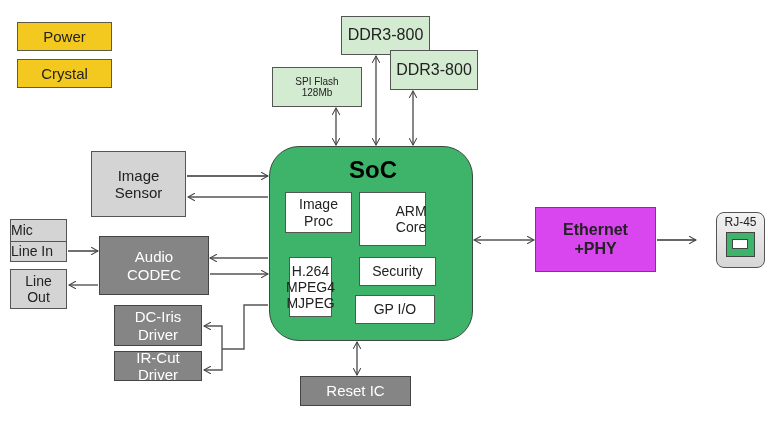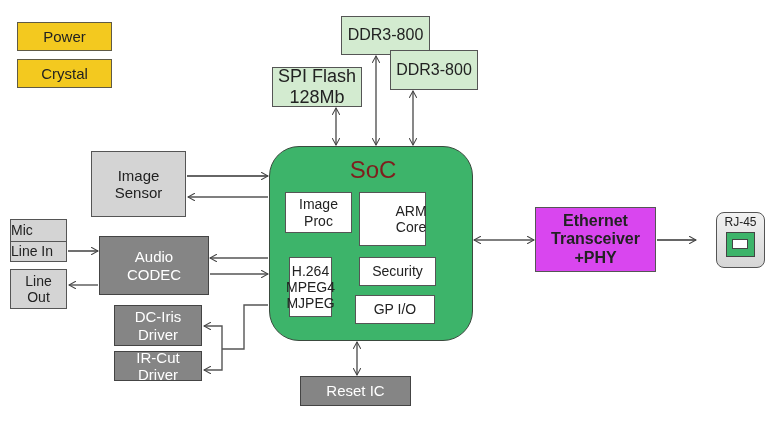--- a/index.html
+++ b/index.html
@@ -1,28 +1,28 @@
 <!DOCTYPE html>
 <html><head>
 <meta charset="utf-8">
 <style>
   html, body { margin: 0; padding: 0; background: #ffffff; }
   body { width: 768px; height: 432px; position: relative; overflow: hidden;
          font-family: "Liberation Sans", sans-serif; }
   .box { position: absolute; box-sizing: border-box; display: flex; flex-direction: column;
          align-items: center; justify-content: center; text-align: center; line-height: 1.15; }
   .yellow { background: #f3c91f; border: 1.5px solid #5f5a45; color: #222; font-size: 15px; }
-  .green { background: #d3ebd0; border: 1.5px solid #555; color: #222; font-size: 18px; }
+  .green { background: #d3ebd0; border: 1.5px solid #555; color: #222; font-size: 10px; }
   .lgray { background: #d4d4d4; border: 1.5px solid #555; color: #222; font-size: 15px; }
   .dgray { background: #858585; border: 1.5px solid #444; color: #ffffff; font-size: 15px; }
   .blue { background: #d946ef; border: 1.5px solid #555; color: #222; font-size: 16px; font-weight: bold; }
   .soc { position: absolute; left: 269px; top: 146px; width: 204px; height: 195px;
          background: #3db46a; border: 1.5px solid #3a4a3e; border-radius: 30px; box-sizing: border-box; }
   .soc-title { position: absolute; left: 4px; right: 0; top: 9px; text-align: center;
-               font-size: 24px; font-weight: normal; color: #7f1d1d; }
+               font-size: 24px; font-weight: bold; color: #000000; }
   .inner { background: #fff; border: 1.5px solid #555; color: #222; font-size: 14px; }
   .mic-split { position: absolute; left: 0; right: 0; top: 50%; border-top: 1.5px solid #555; }
   .half { height: 50%; display: flex; align-items: center; width: 100%; }
   .rj { position: absolute; left: 708px; top: 212px; width: 49px; height: 56px; box-sizing: border-box;
         background: linear-gradient(#f2f2f2, #d6d6d6); border: 1.5px solid #555; border-radius: 8px; margin-left: 8px; }
   .rj-label { position: absolute; top: 2px; left: 0; right: 0; text-align: center; font-size: 12px; color: #222; }
   .rj-jack { position: absolute; left: 9px; top: 19px; width: 29px; height: 25px; background: #3db46a;
              border: 1.5px solid #444; box-sizing: border-box; }
   .rj-hole { position: absolute; left: 5px; top: 6px; width: 16px; height: 10px; background: #fff;
              border: 1.5px solid #444; box-sizing: border-box; }
@@ -143,21 +143,20 @@
 <div class="box inner" style="left:355px;top:295px;width:80px;height:29px;">
   <span>GP I/O</span>
 </div>
 
 <div class="box dgray" style="left:300px;top:376px;width:111px;height:30px;">
   <span>Reset IC</span>
 </div>
 
 <div class="box blue" style="left:535px;top:207px;width:121px;height:65px;">
   <span>Ethernet</span>
-  <span>Transceiver</span>
   <span>+PHY</span>
 </div>
 
 <div class="rj">
   <div class="rj-label">RJ-45</div>
   <div class="rj-jack">
     <div class="rj-hole"></div>
   </div>
 </div>
 

